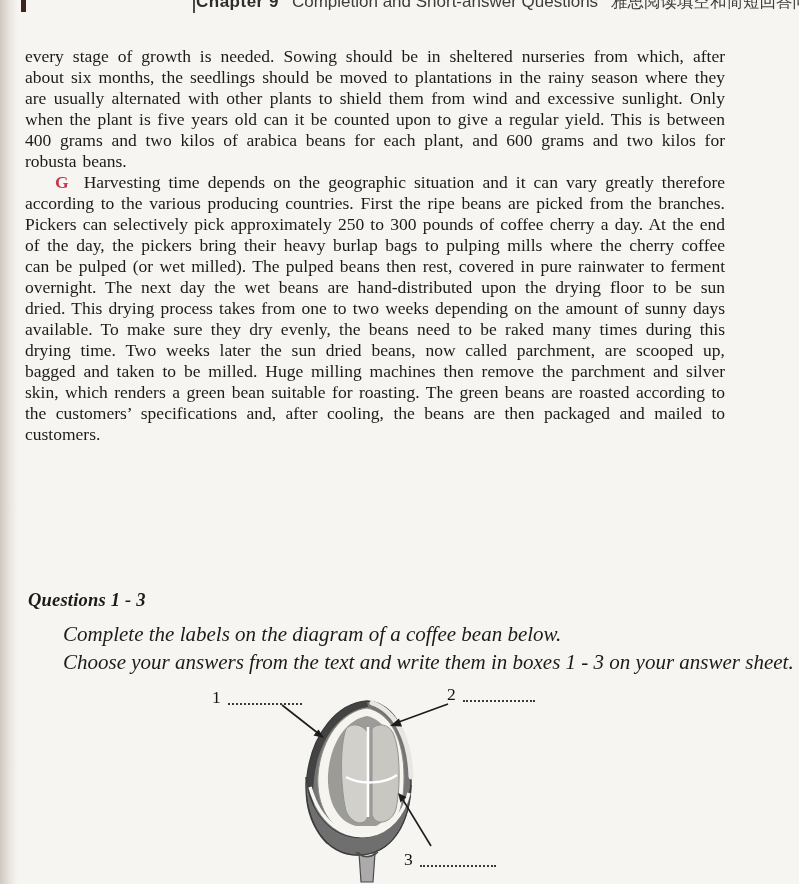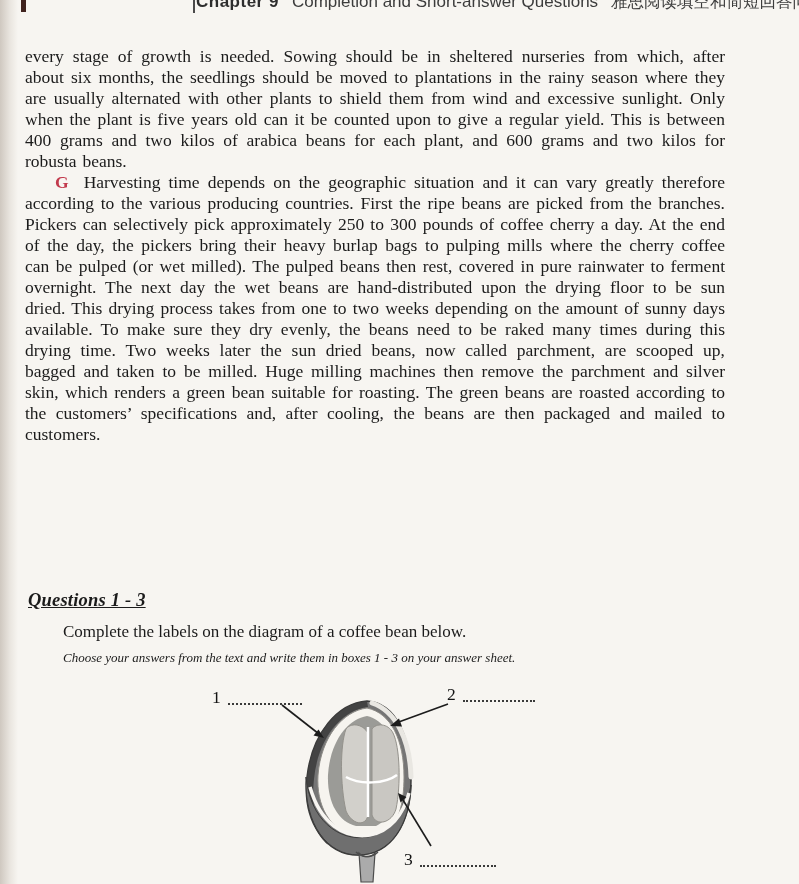--- a/index.html
+++ b/index.html
@@ -35,24 +35,24 @@
     font-size:17.5px;line-height:21px;text-align:justify;word-spacing:1.5px;
   }
   .passage p{margin:0;}
   .passage p.para-g{text-indent:30px;}
   .para-marker{
     color:#c23a4d;font-weight:700;margin-right:15px;font-style:normal;
   }
   
   .q-heading{
     position:absolute;left:28px;top:590px;
-    font-size:18.5px;font-weight:700;font-style:italic;letter-spacing:.2px;text-decoration:underline;
+    font-size:18.5px;font-weight:700;font-style:italic;letter-spacing:.2px;
   }
-  .q-instr1{position:absolute;left:63px;top:622px;font-size:17px;}
-  .q-instr2{position:absolute;left:63px;top:650px;font-size:13px;font-style:italic;}
+  .q-instr1{position:absolute;left:63px;top:622px;font-size:21px;font-style:italic;}
+  .q-instr2{position:absolute;left:63px;top:650px;font-size:21px;font-style:italic;}
   
   .diagram-label{
     position:absolute;display:flex;align-items:flex-end;
     font-size:17.5px;color:#141414;
   }
   .diagram-label .dots{
     display:inline-block;height:4px;border-bottom:2px dotted #3a3a3a;
     margin-left:7px;margin-bottom:3px;
   }
   #label-1{left:212px;top:687px;}

